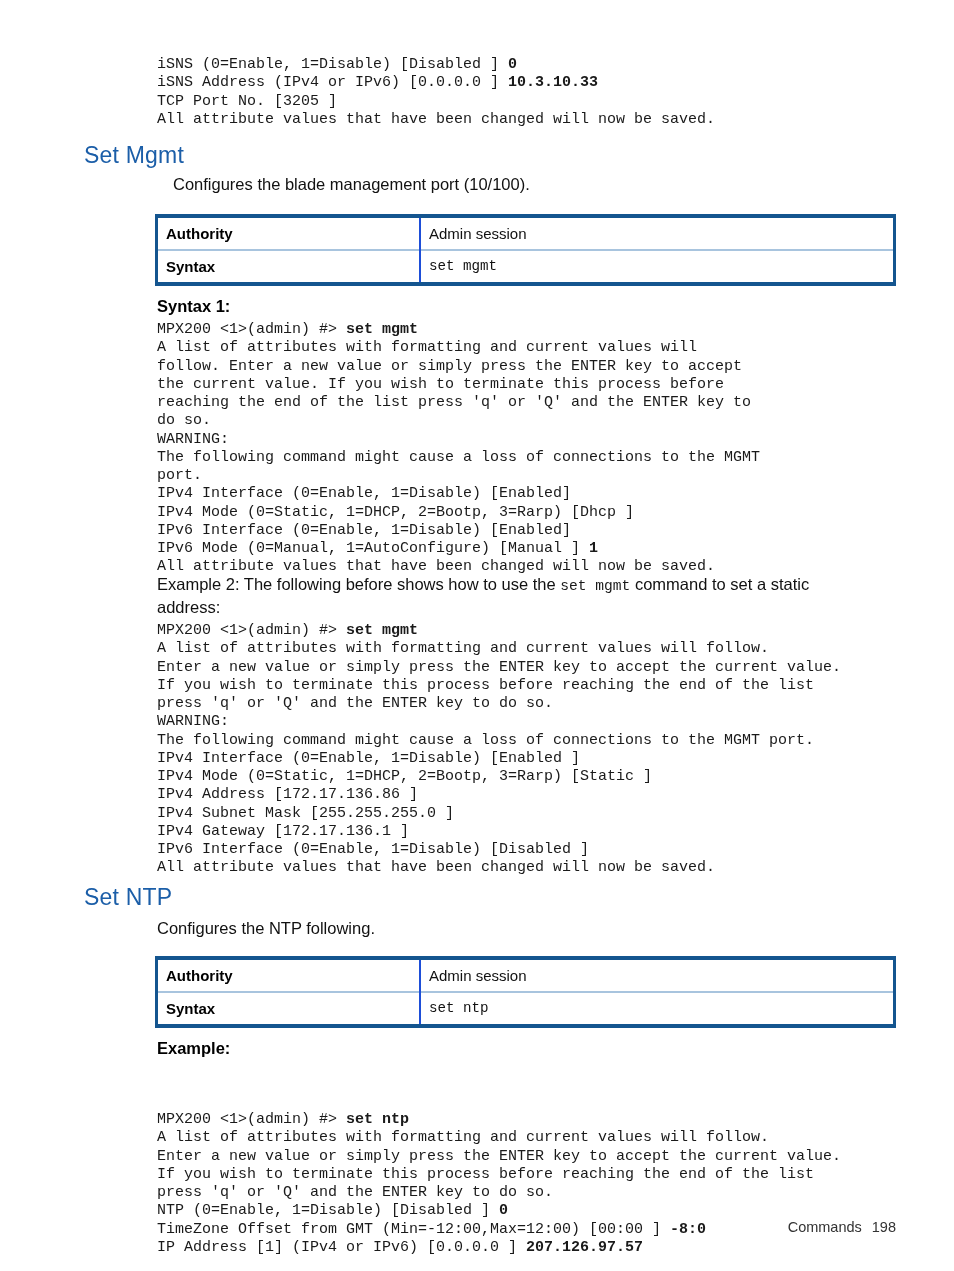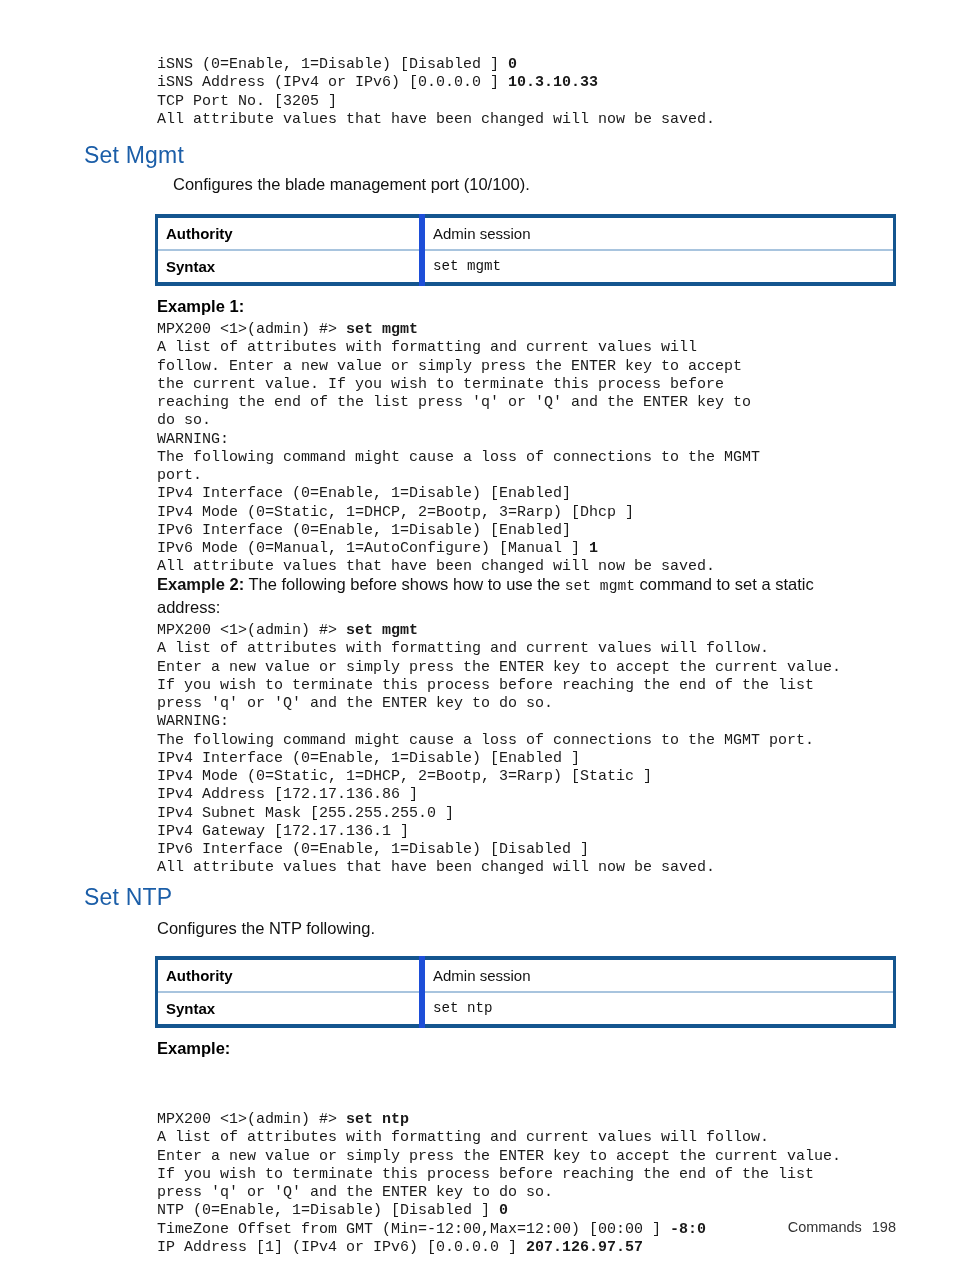--- a/index.html
+++ b/index.html
@@ -47,21 +47,21 @@
   }
 
   
   .body-text {
     font-size: 16.5px;
     line-height: 21px;
     color: #111111;
     margin: 0;
   }
   .body-text .lead {
-    font-weight: bold;
+    font-weight: normal;
   }
   .inline-code {
     font-family: "Liberation Mono", "DejaVu Sans Mono", monospace;
     font-size: 14.6px;
     color: #1a1a1a;
   }
 
   
   .example-label {
     font-size: 16.5px;
@@ -87,21 +87,21 @@
     height: 18px;
   }
   .spec-table tr + tr td {
     border-top: 2px solid #a8c4de;
   }
   .spec-table td.label-cell {
     width: 245px;
     font-size: 15px;
     font-weight: bold;
     color: #000000;
-    border-right: 6px solid #1d4ed8;
+    border-right: 2px solid #1d4ed8;
   }
   .spec-table td.value-cell {
     font-size: 15px;
     font-weight: normal;
     color: #111111;
   }
   .spec-table td.value-cell.mono {
     font-family: "Liberation Mono", "DejaVu Sans Mono", monospace;
     font-size: 14.2px;
   }
@@ -142,21 +142,21 @@
         <td class="value-cell">Admin session</td>
       </tr>
       <tr>
         <td class="label-cell">Syntax</td>
         <td class="value-cell mono">set mgmt</td>
       </tr>
     </tbody>
       </table>
   </div>
 
-  <div class="abs example-label" style="left:157px; top:297px;">Example 1:</div>
+  <div class="abs example-label" style="left:157px; top:297px;">Syntax 1:</div>
 
   <div class="abs code" style="left:157px; top:321px; width:740px;"><span>MPX200 &lt;1&gt;(admin) #&gt; <b>set mgmt</b>
 A list of attributes with formatting and current values will
 follow. Enter a new value or simply press the ENTER key to accept
 the current value. If you wish to terminate this process before
 reaching the end of the list press 'q' or 'Q' and the ENTER key to
 do so.
 WARNING:
 The following command might cause a loss of connections to the MGMT
 port.

